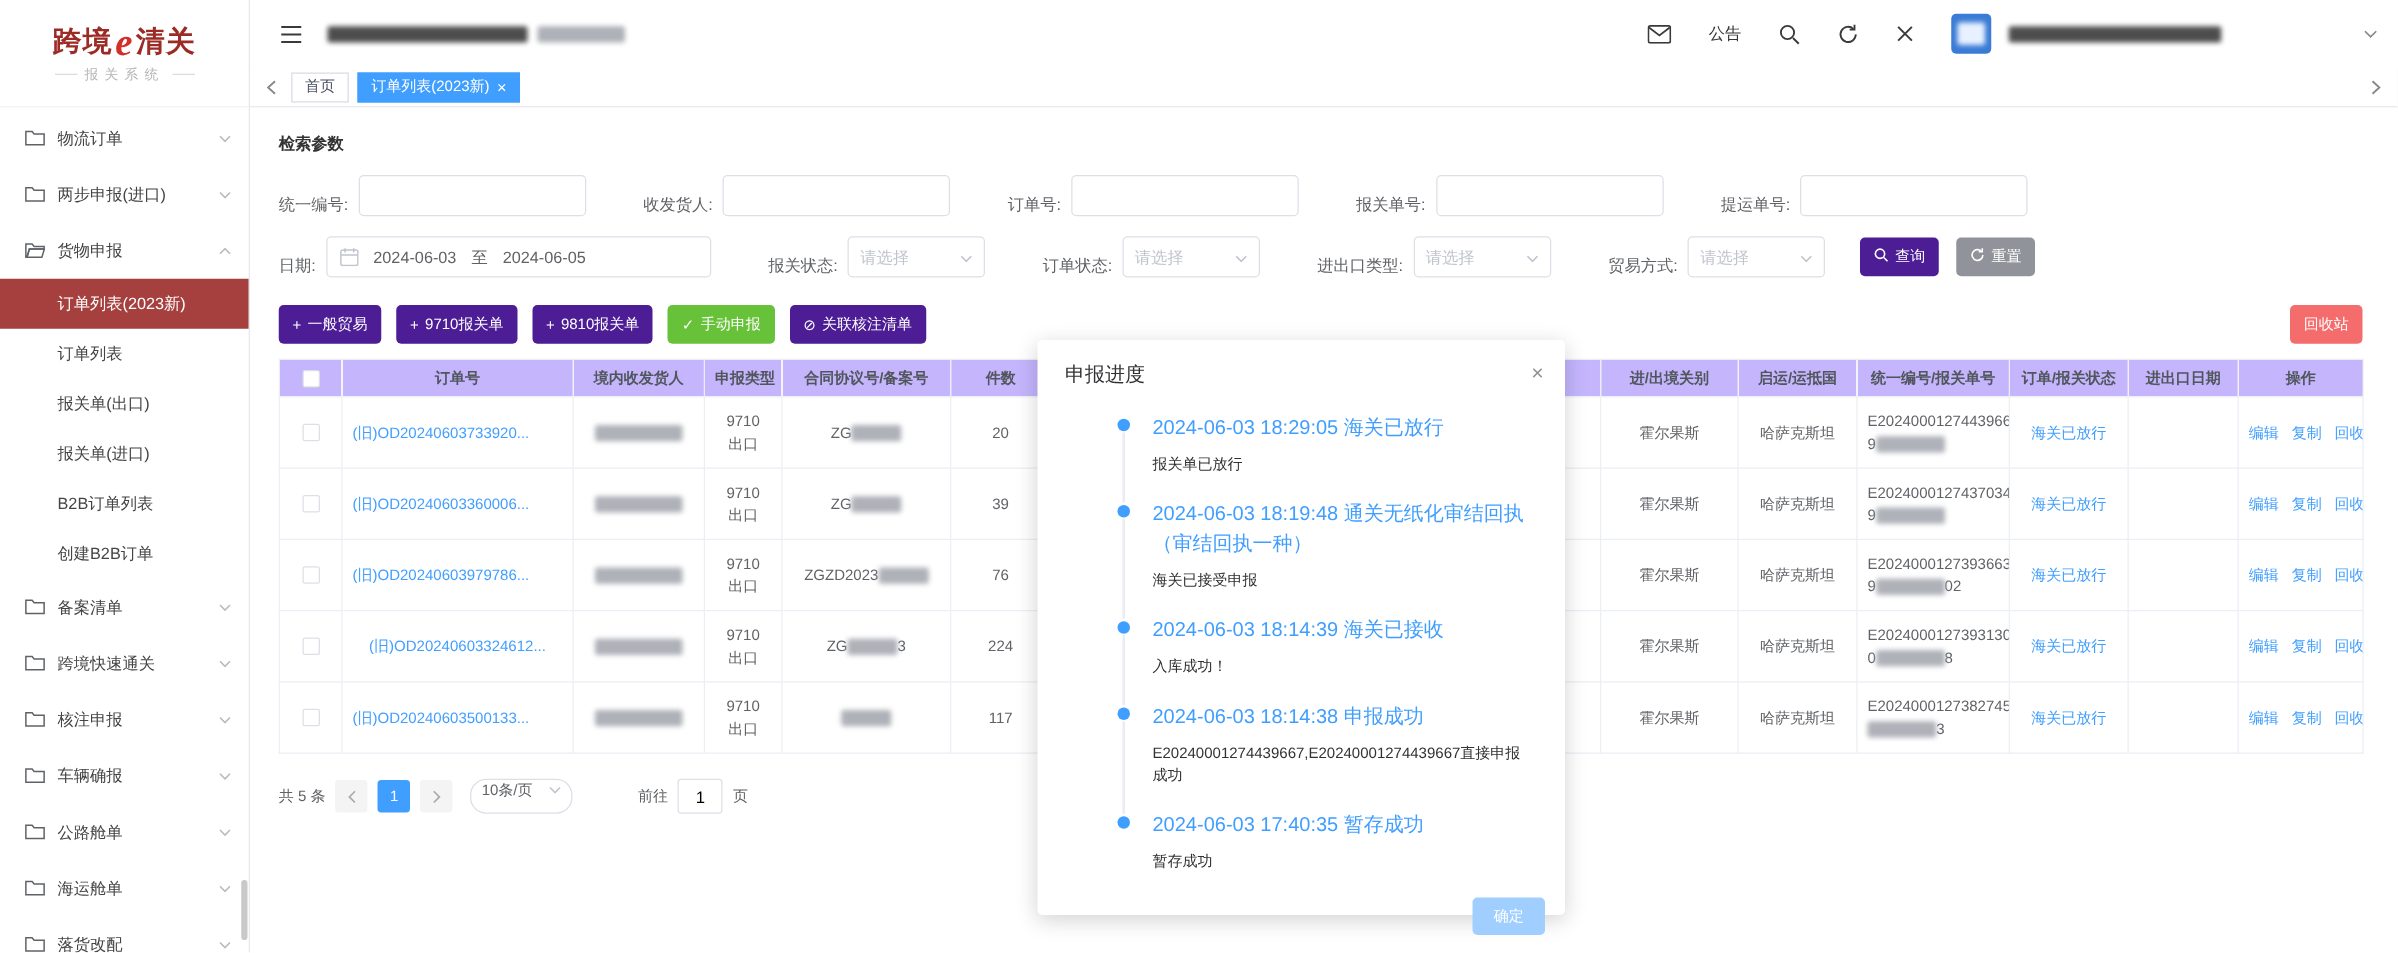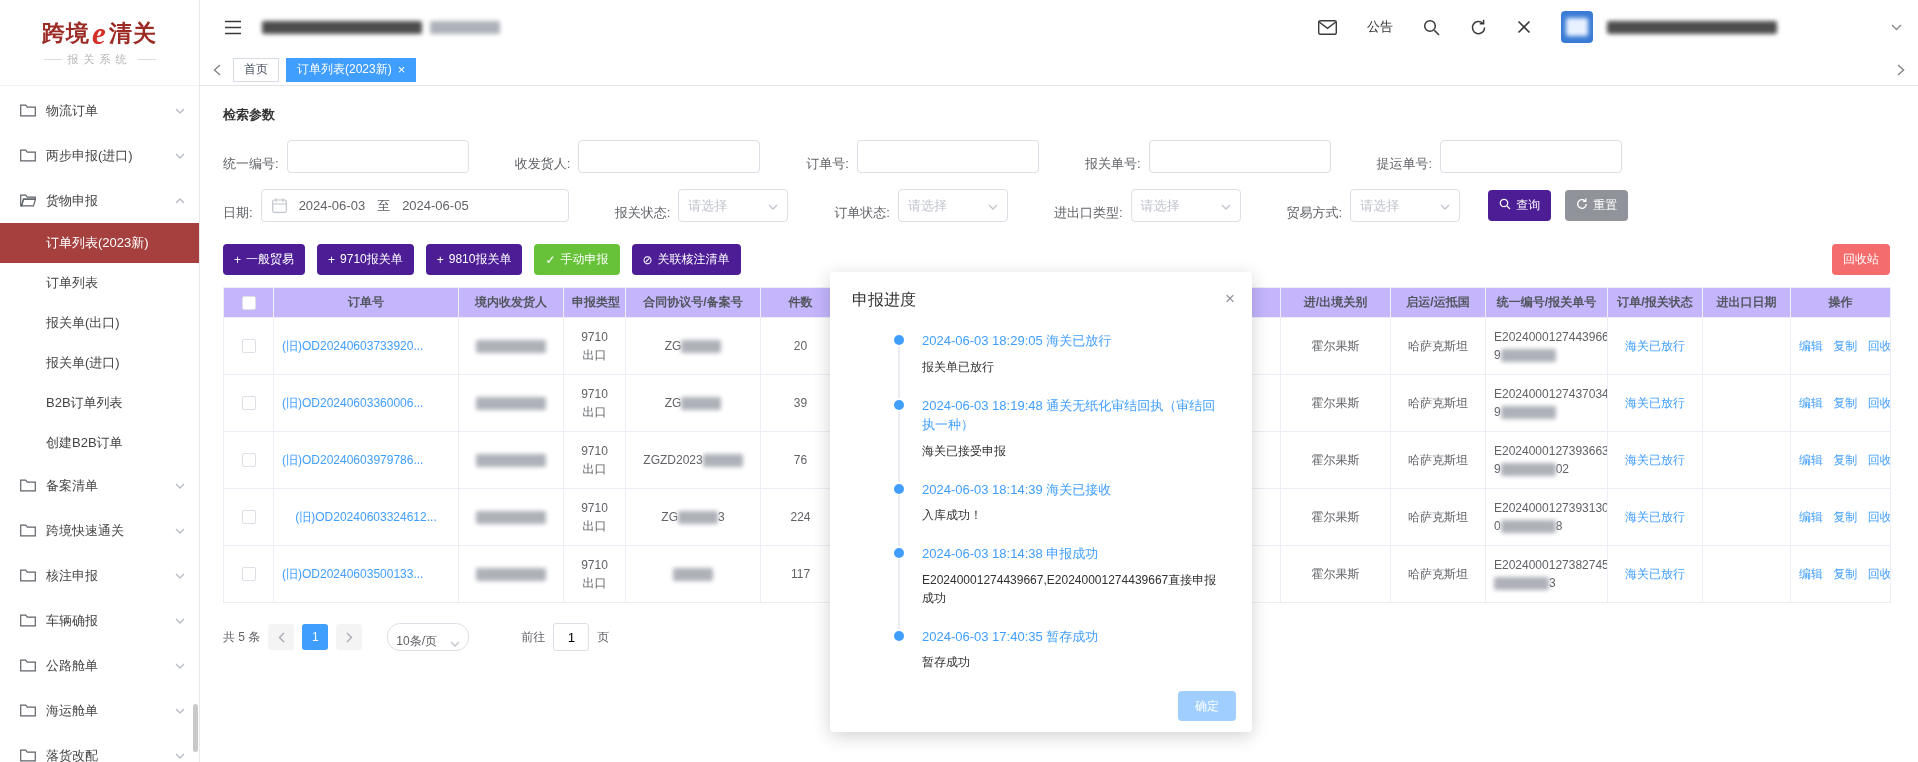--- a/index.html
+++ b/index.html
@@ -81,42 +81,42 @@
 .checkbox{display:inline-block;width:14px;height:14px;border:1px solid #dcdfe6;border-radius:2px;background:#fff;vertical-align:middle;cursor:pointer}
 .link{color:#409eff;text-decoration:none;cursor:pointer}
 .td-actions .link + .link{margin-left:7px}
 .two-line div{line-height:1.5}
 .ellip{overflow:hidden;text-overflow:ellipsis}
 
 
 .pagination{display:flex;align-items:center;margin-top:20px;gap:8px;font-size:12px;color:#606266}
 .pg-btn{width:26px;height:26px;background:#f4f4f5;border-radius:3px;display:flex;align-items:center;justify-content:center;cursor:pointer}
 .pg-page{width:26px;height:26px;background:#409eff;color:#fff;border-radius:3px;display:flex;align-items:center;justify-content:center;cursor:pointer}
-.pg-size{width:82px;height:28px;border:1px solid #dcdfe6;border-radius:13px;display:flex;align-items:flex-end;
-  justify-content:space-between;padding:0 8px;margin-left:17px;cursor:pointer}
+.pg-size{width:82px;height:28px;border:1px solid #dcdfe6;border-radius:13px;display:flex;align-items:flex-start;
+  justify-content:space-between;padding:0 8px;margin-left:6px;cursor:pointer}
 .pg-goto-label{margin-left:44px}
 .pg-goto-input{width:36px;height:28px;border:1px solid #dcdfe6;border-radius:3px;text-align:center;font-family:inherit}
 
 
 .blur{display:inline-block;height:13px;border-radius:2px;background:#aeb1b8;filter:blur(2px);vertical-align:middle}
 .blur-dark{background:#4d4d4d}
 .w40{width:40px}.w55{width:55px}.w70{width:70px}.w160{width:160px}.w170{width:170px}
 
 
 .modal{position:absolute;left:830px;top:272px;width:422px;height:460px;background:#fff;border-radius:4px;
   box-shadow:0 4px 18px rgba(0,0,0,.18);z-index:20;display:flex;flex-direction:column}
 .modal-header{display:flex;align-items:flex-start;justify-content:space-between;padding:18px 17px 8px 22px}
 .modal-title{font-size:16px;color:#303133}
 .modal-close{font-size:17px;color:#909399;cursor:pointer;line-height:1}
 .timeline{padding:12px 22px 0 64px}
 .tl-item{position:relative;padding-left:28px;padding-bottom:20px}
 .tl-item::before{content:"";position:absolute;left:4px;top:15px;bottom:-2px;width:2px;background:#e9ecf1}
 .tl-item:last-child::before{display:none}
 .tl-dot{position:absolute;left:0;top:4px;width:10px;height:10px;border-radius:50%;background:#409eff}
-.tl-title{color:#409eff;font-size:13px;line-height:1.5;max-width:300px;white-space:normal}
+.tl-title{color:#409eff;font-size:16px;line-height:1.5;max-width:300px;white-space:normal}
 .tl-body{color:#303133;font-size:12px;line-height:1.5;margin-top:7px;max-width:300px;white-space:normal}
 .modal-footer{margin-top:auto;display:flex;justify-content:flex-end;padding:0 16px 14px}
 .btn-confirm{background:#a0cfff;color:#fff;border:none;border-radius:4px;height:30px;padding:0 17px;font-size:12px;font-family:inherit;cursor:pointer}
 </style>
 </head>
 <body>
 
 <div class="app">
 
   <aside class="left-col">

